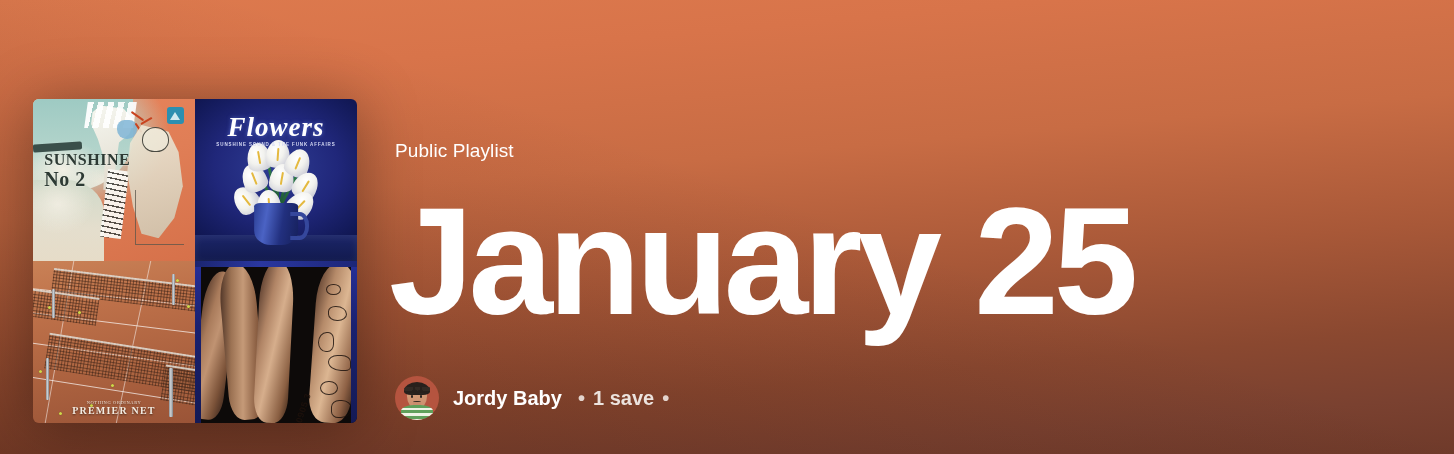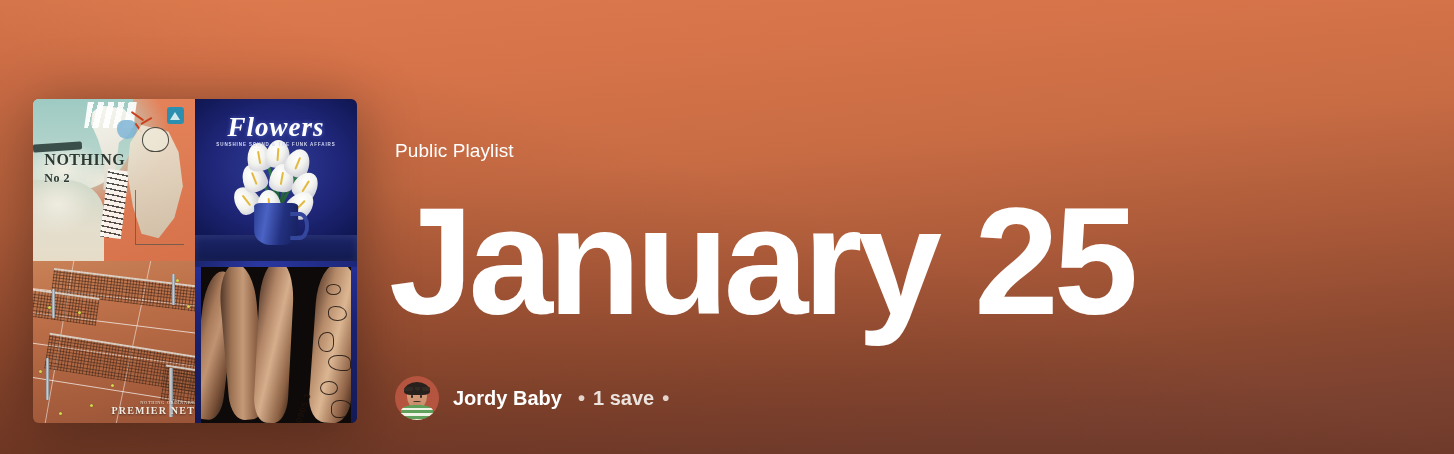--- a/index.html
+++ b/index.html
@@ -86,21 +86,21 @@
   }
   .ero-title{
     position:absolute; left:7%; top:33%;
     font-family:"Liberation Serif", serif;
     font-weight:700;
     font-size:16px; line-height:1.05;
     letter-spacing:.5px;
     color:#2d3a34;
     text-shadow:0 1px 0 rgba(255,255,255,.25);
   }
-  .ero-title .no{ font-size:12px; }
+  .ero-title .no{ font-size:20px; }
   .ero-swan{
     position:absolute; left:30%; top:4%;
     width:42%; height:52%;
     background:linear-gradient(160deg,#fbfaf4 0%,#ece7dc 55%,#d9d2c4 100%);
     clip-path:polygon(28% 0%,62% 4%,78% 18%,70% 34%,55% 44%,50% 72%,46% 100%,32% 100%,34% 66%,24% 40%,14% 22%,16% 8%);
     opacity:.95;
   }
   .ero-feather{
     position:absolute; left:33%; top:2%; width:30%; height:16%;
     background:
@@ -235,21 +235,21 @@
     background:linear-gradient(90deg,#8d9197,#cfd3d6 45%,#7e8389);
     border-radius:1px;
   }
   .ball{
     position:absolute; width:3px; height:3px;
     background:#cfd94a; border-radius:50%;
     box-shadow:0 0 1px rgba(0,0,0,.4);
   }
   .tennis-brand{
     position:absolute; left:0; right:0; bottom:4%;
-    text-align:right;
+    text-align:center;
     color:#f3ece2;
     font-family:"Liberation Serif", serif;
     line-height:1.15;
     text-shadow:0 1px 2px rgba(0,0,0,.5);
   }
   .tennis-brand .b1{ font-size:4.5px; letter-spacing:.6px; display:block; opacity:.9;}
   .tennis-brand .b2{ font-size:10px; letter-spacing:1.2px; font-weight:700; display:block;}
 
   
   .t-legs{ background:#0d0a09; }
@@ -411,21 +411,21 @@
         <div class="ero-feather"></div>
         <div class="ero-ribbon"></div>
         <div class="ero-arrow a1"></div>
         <div class="ero-arrow a2"></div>
         <div class="ero-arrow a3"></div>
         <div class="ero-keys"></div>
         <div class="ero-man"></div>
         <div class="ero-man-head"></div>
         <div class="ero-chair"></div>
         <div class="ero-title">
-          <span>NOTHING</span><br>
+          <span>SUNSHINE</span><br>
           <span class="no">No 2</span>
         </div>
         <div class="ero-badge">
             <i></i>
           </div>
       </div>
 
       <div class="tile t-flowers">
         <div class="fl-cloth"></div>
         <div class="stem" style="left:49%;bottom:33%;height:22%;transform:rotate(-26deg);"></div>

